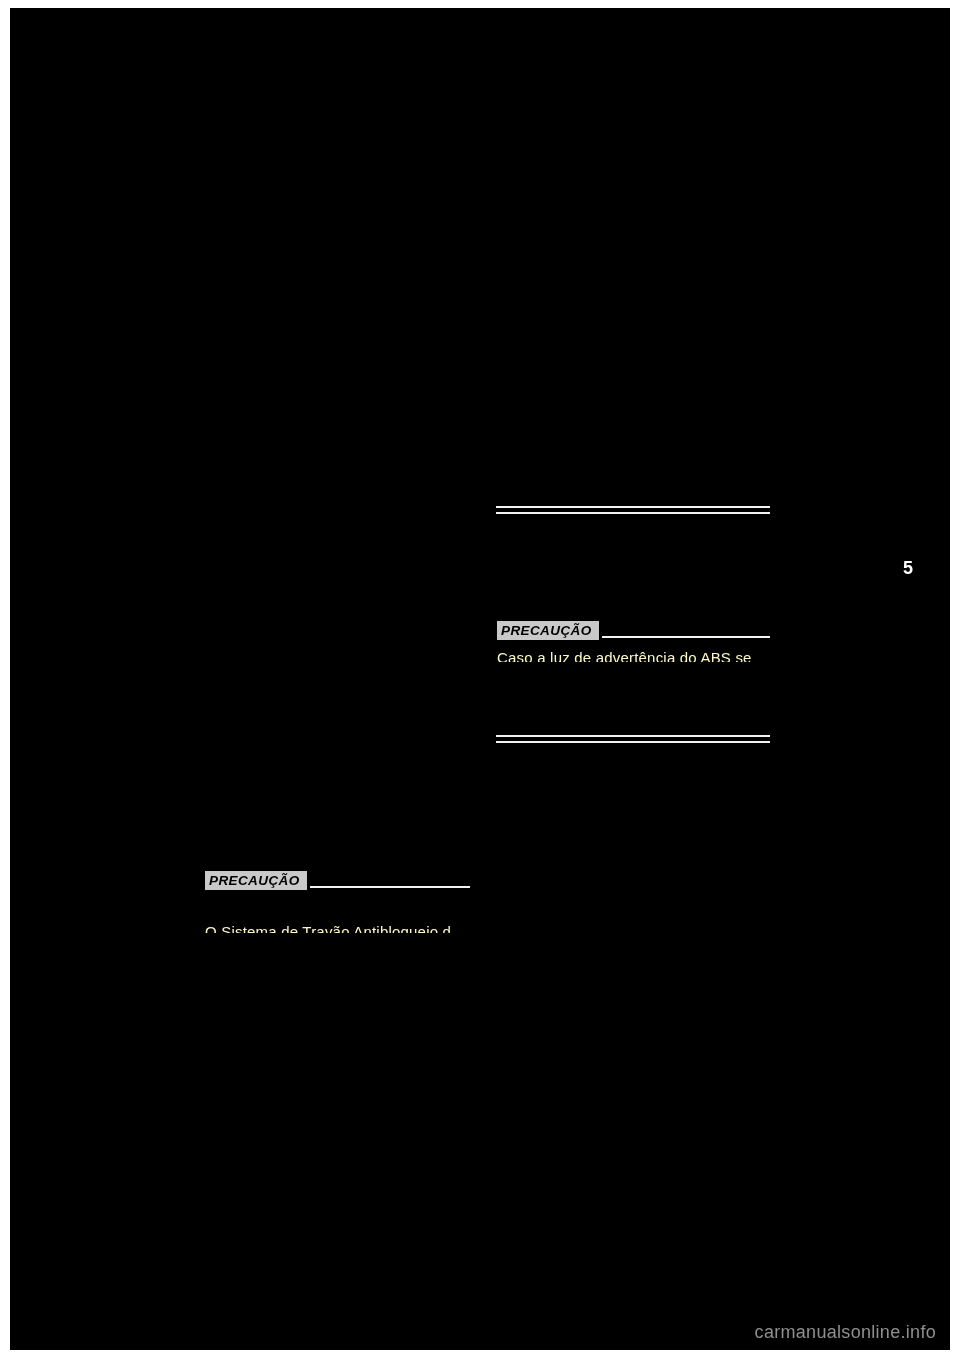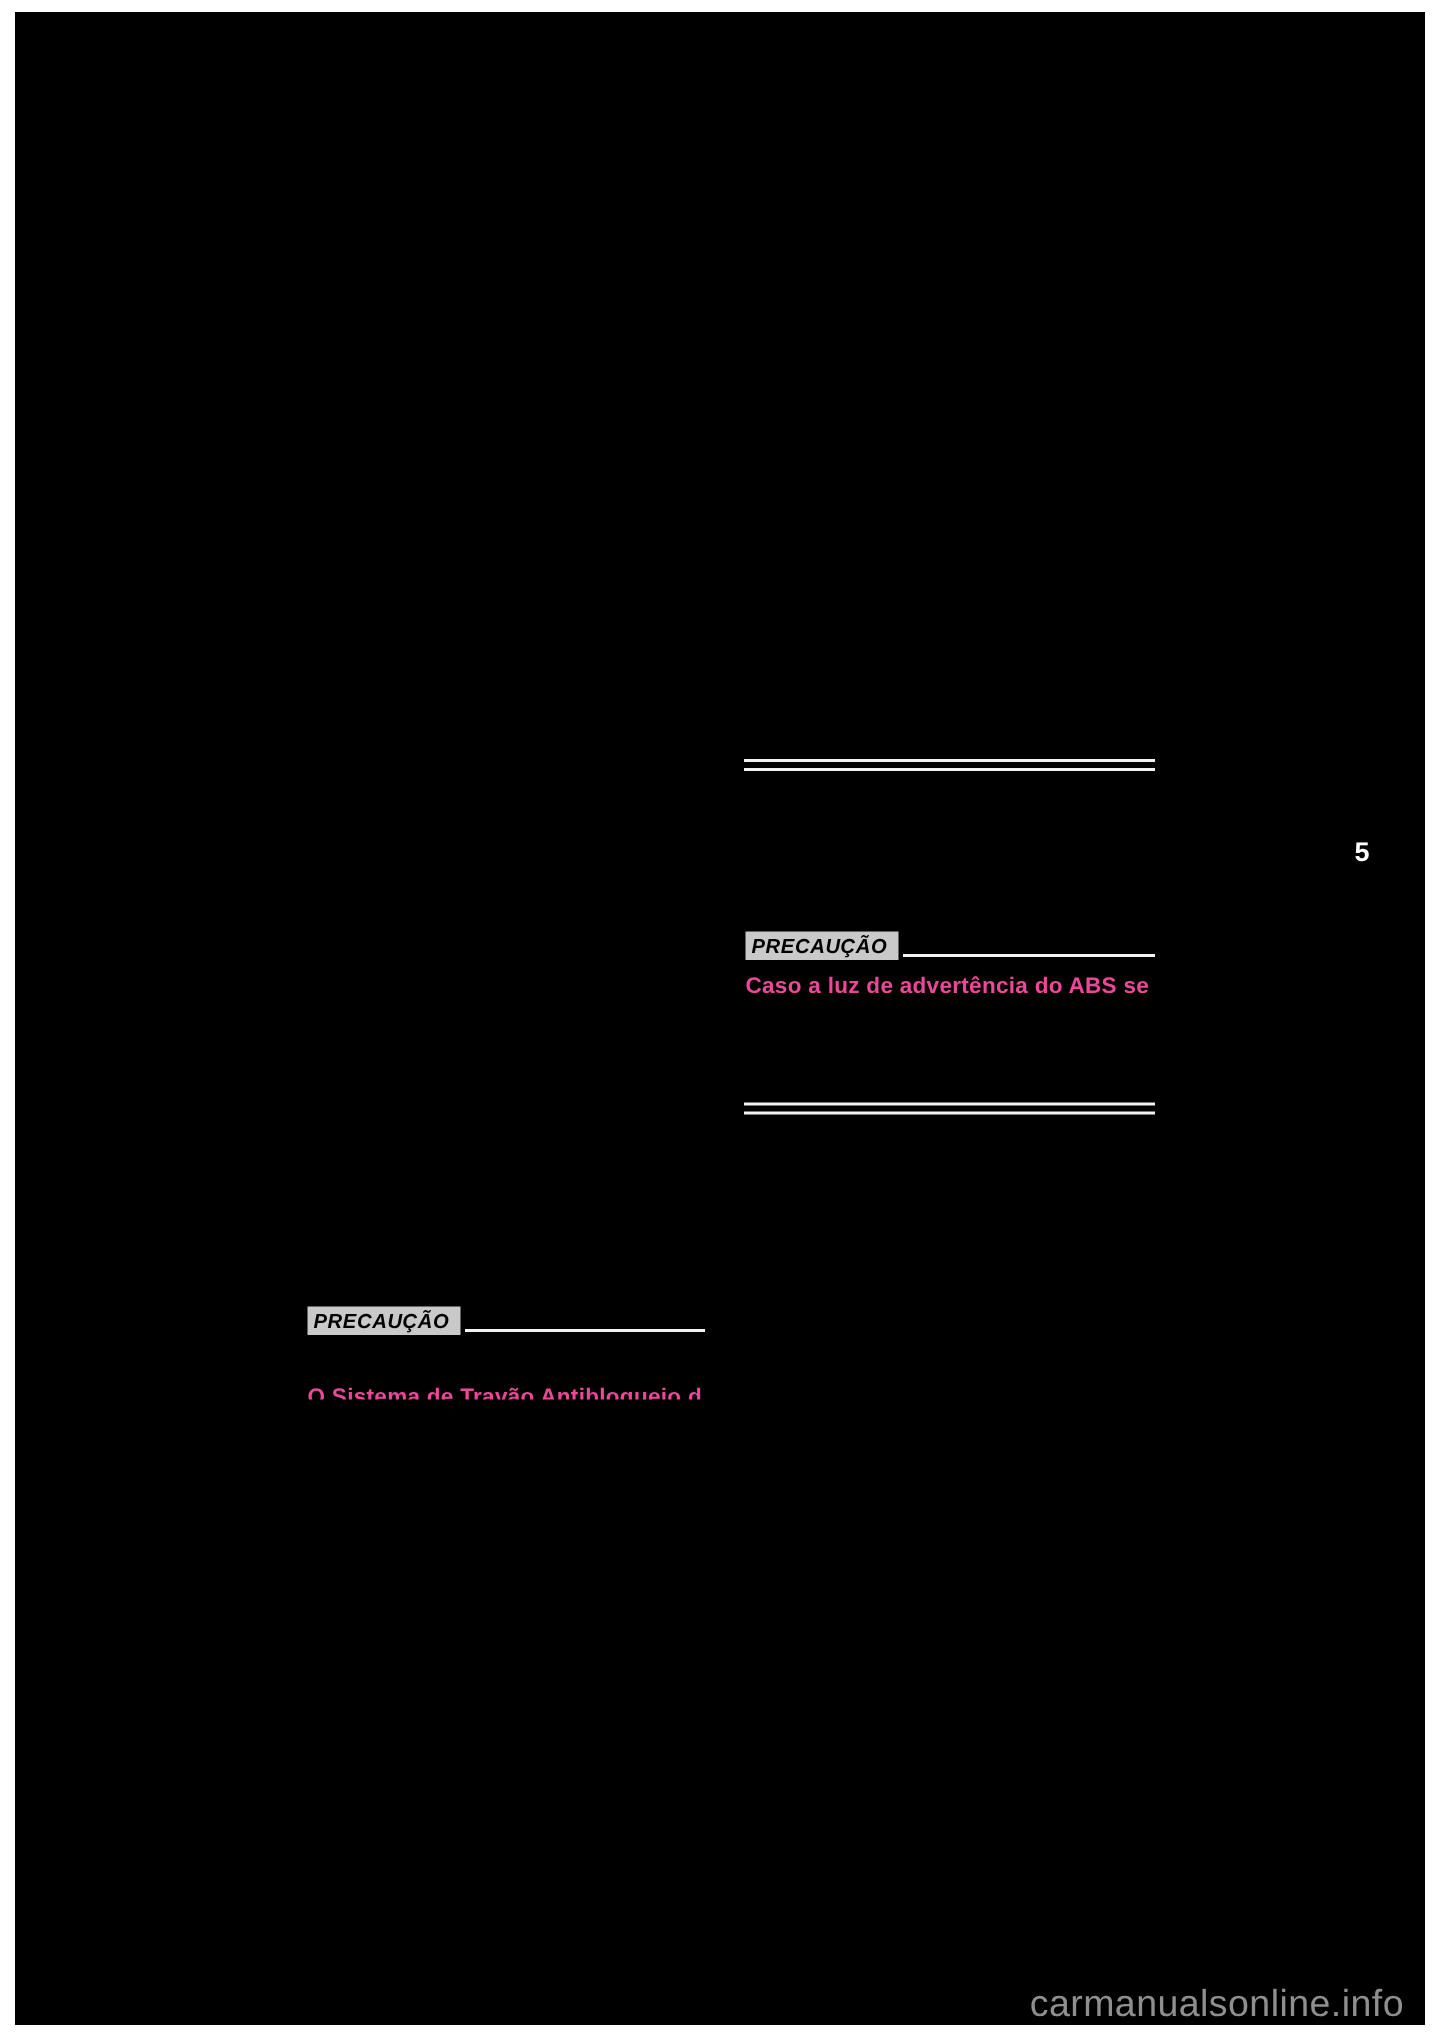--- a/index.html
+++ b/index.html
@@ -48,32 +48,32 @@
   }
   .precaution-rule {
     flex: 1;
     height: 2px;
     background: #f2f2f2;
     margin: 0 0 2px 3px;
   }
 
   
   .clipped-text {
-    color: #ec4899;
-    font-weight: bold;
+    color: #fef9c3;
+    font-weight: normal;
     font-size: 15px;
     line-height: 18px;
     letter-spacing: 0.2px;
     white-space: nowrap;
     overflow: hidden;
   }
 
   .watermark {
     color: #8f8f8f;
-    font-size: 25px;
+    font-size: 18px;
     letter-spacing: 0.3px;
     white-space: nowrap;
   }
 </style>
 </head>
 <body>
 
 <div class="page">
 
   <div class="abs rule-double" style="left:486px; top:498px; width:274px;">

